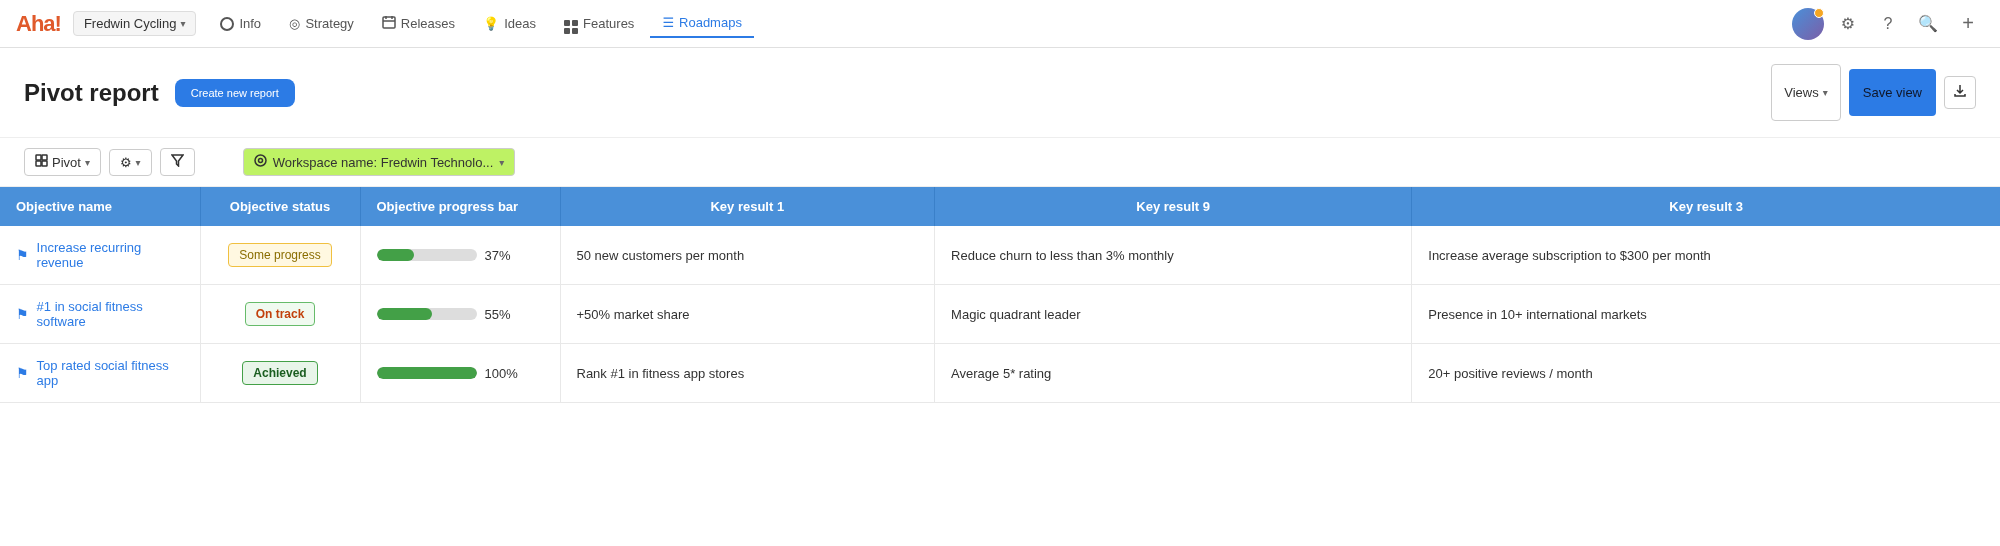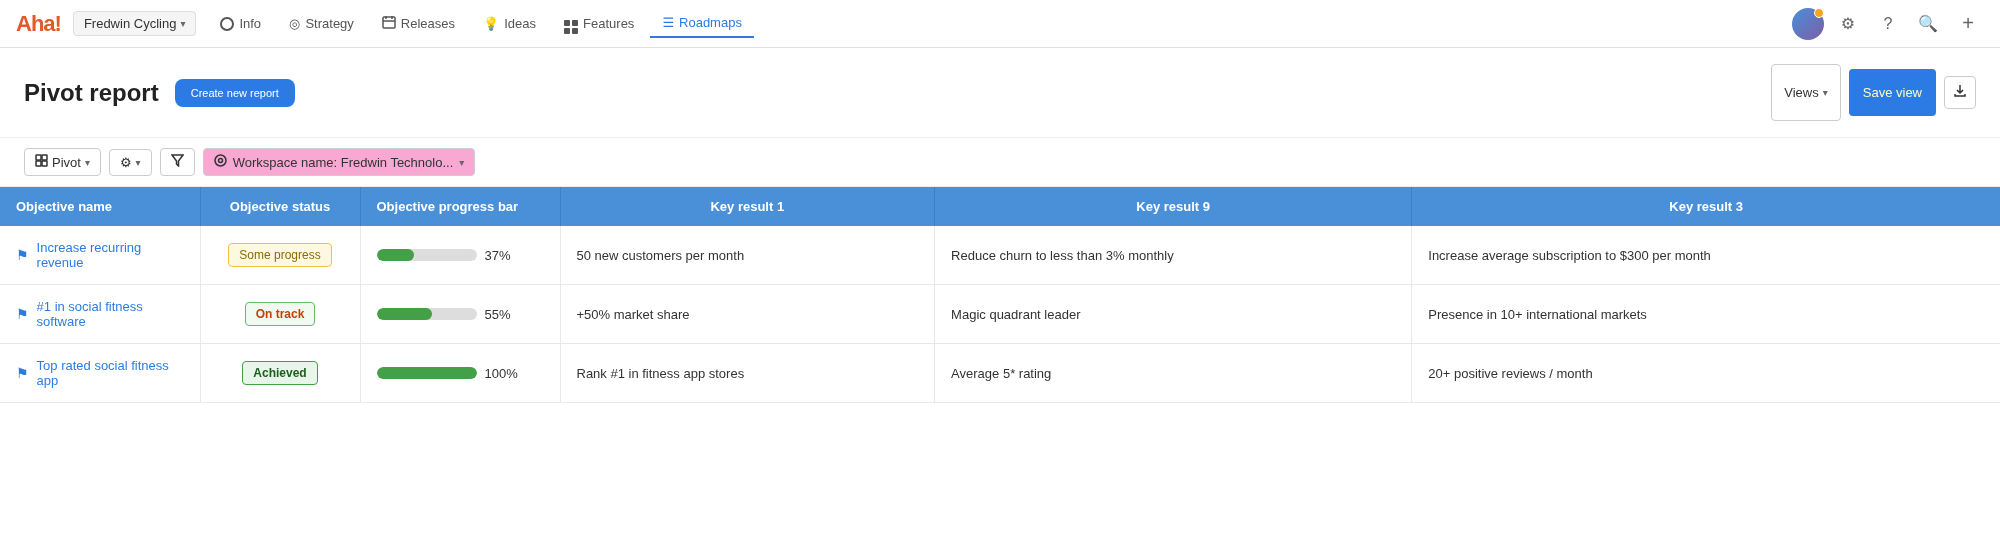--- a/index.html
+++ b/index.html
@@ -123,21 +123,21 @@
       border-radius: 4px;
       padding: 20px 12px;
       font-size: 13px;
       cursor: pointer;
       display: flex;
       align-items: center;
       gap: 4px;
     }
     .btn-save-view {
       background: #2c7be5;
-      color: #fef9c3;
+      color: #0f172a;
       border: none;
       border-radius: 4px;
       padding: 16px 14px;
       font-size: 13px;
       font-weight: 500;
       cursor: pointer;
     }
 
     
     .toolbar {
@@ -161,23 +161,24 @@
     }
     .workspace-filter {
       display: flex;
       align-items: center;
       gap: 6px;
       border: 1px solid #ccc;
       border-radius: 4px;
       padding: 5px 10px;
       font-size: 13px;
       cursor: pointer;
-      background: #f9a8d4;
+      background: #bef264;
       color: #333;
       min-width: 220px;
+      margin-left: 40px;
     }
 
     
     .table-container {
       overflow-x: auto;
     }
     table {
       width: 100%;
       border-collapse: collapse;
       min-width: 900px;

